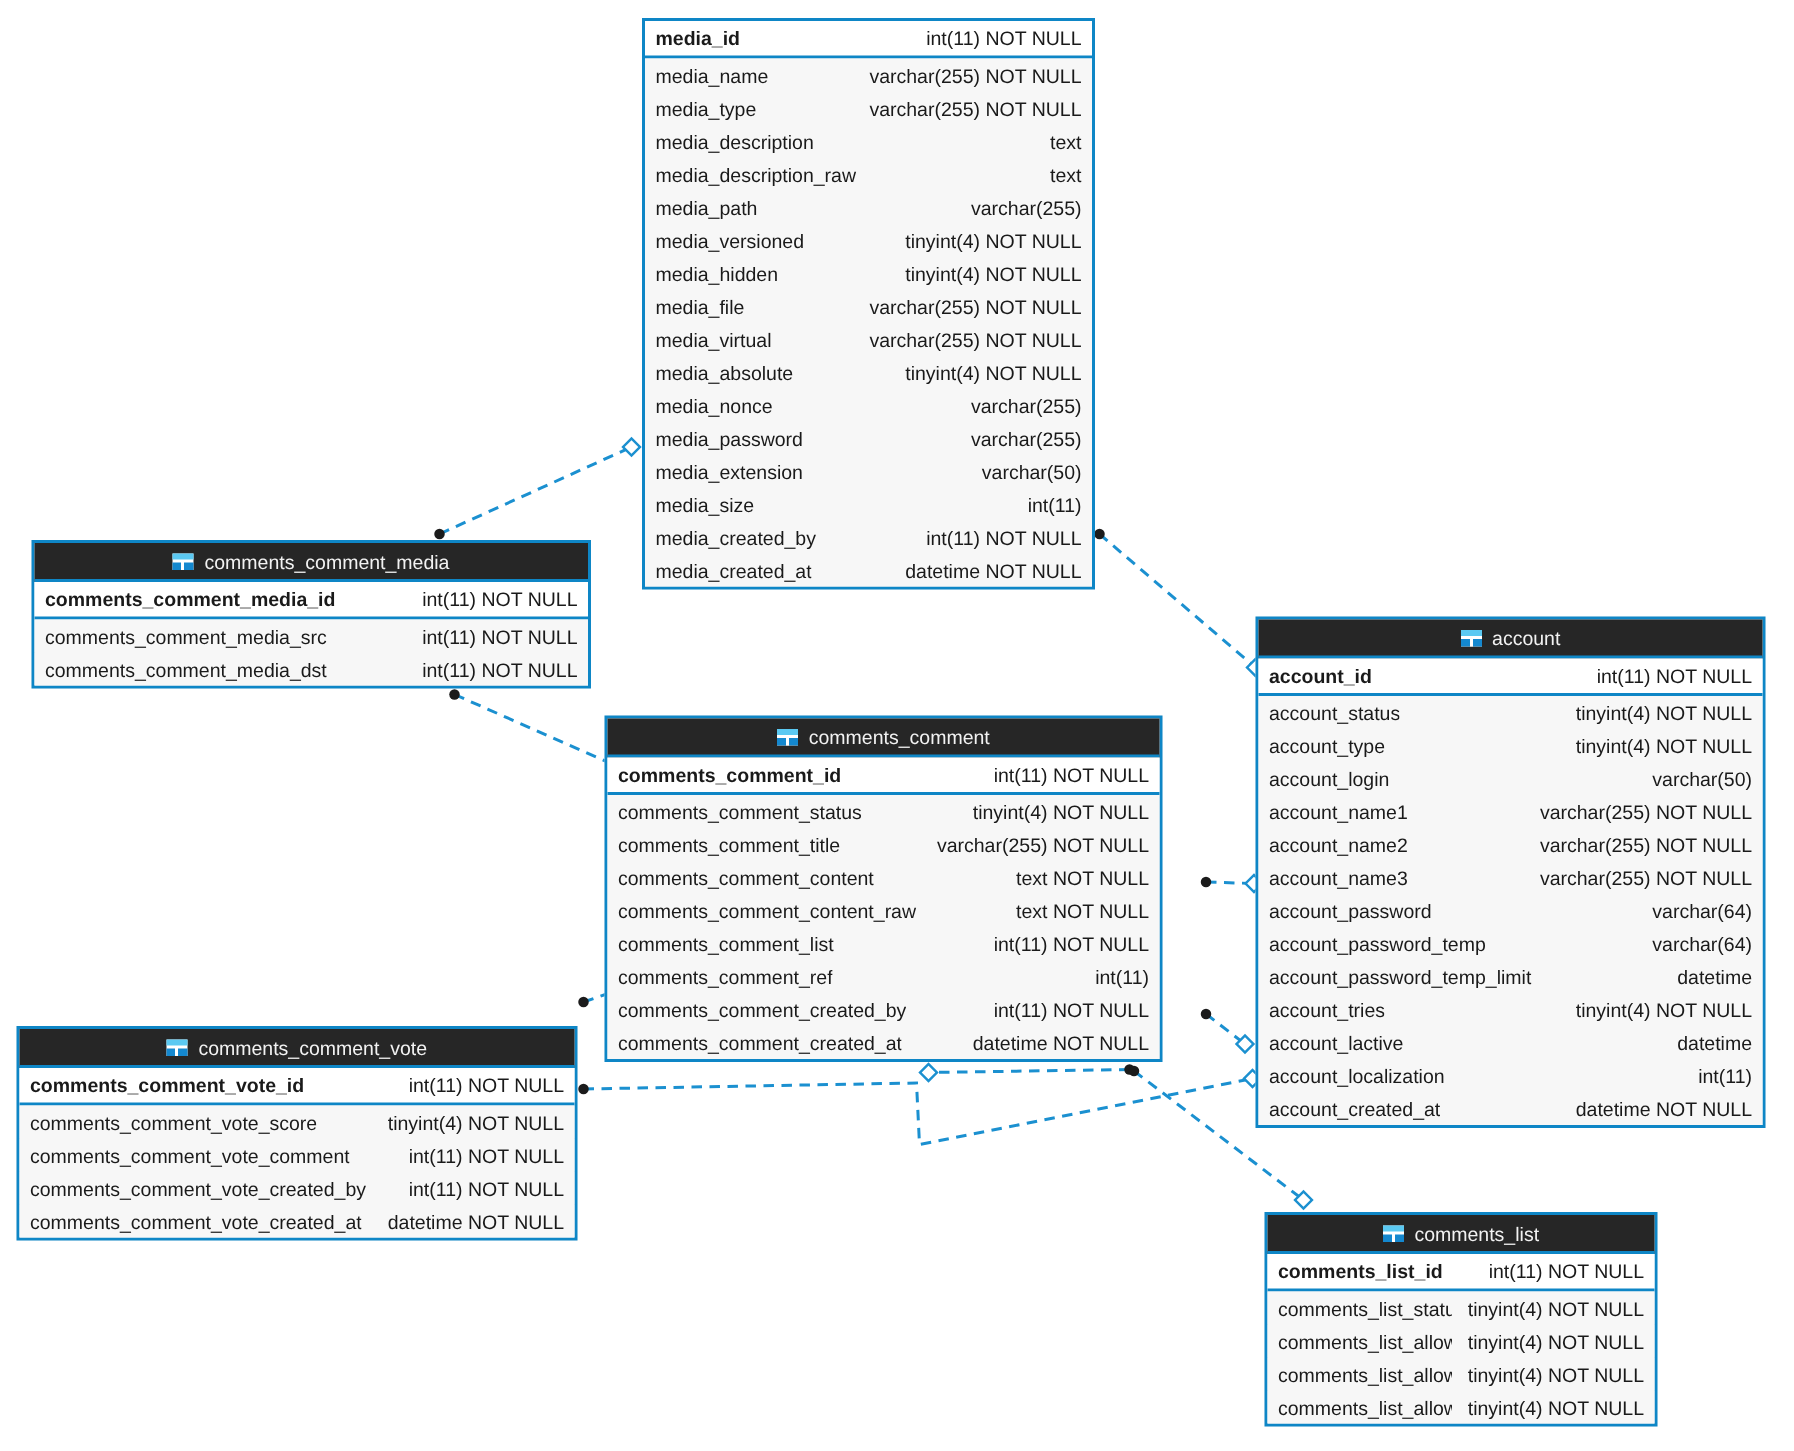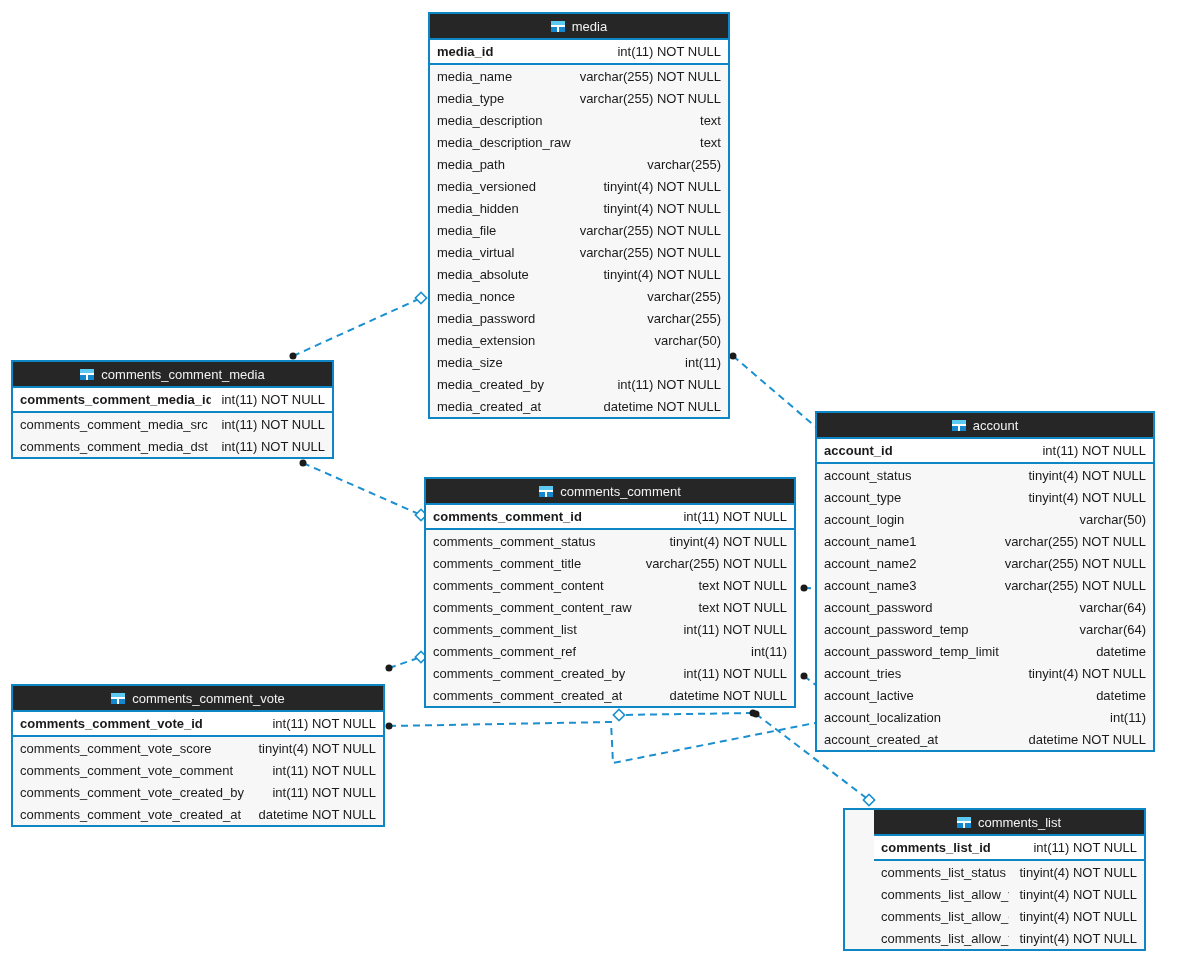--- a/index.html
+++ b/index.html
@@ -60,24 +60,20 @@
       <rect x="831" y="715" width="8" height="8" transform="rotate(45 835 719)" class="rel-diamond"></rect>
       <polyline points="753,713 619,715" class="rel-line"></polyline>
       <circle cx="753" cy="713" r="3.5" class="rel-circle"></circle>
       <rect x="615" y="711" width="8" height="8" transform="rotate(45 619 715)" class="rel-diamond"></rect>
       <polyline points="756,714 869,800" class="rel-line"></polyline>
       <circle cx="756" cy="714" r="3.5" class="rel-circle"></circle>
       <rect x="865" y="796" width="8" height="8" transform="rotate(45 869 800)" class="rel-diamond"></rect>
     </svg>
   <div id="tables">
       <div class="table-card" style="left: 428px; top: 12px; width: 302px;">
-        <div class="table-header">
-          <span class="table-icon"></span>
-          <span class="table-title">media</span>
-        </div>
         <div class="pk-row">
           <span class="col-name">media_id</span>
           <span class="col-type">int(11) NOT NULL</span>
         </div>
         <div class="col-row">
           <span class="col-name">media_name</span>
           <span class="col-type">varchar(255) NOT NULL</span>
         </div>
         <div class="col-row">
           <span class="col-name">media_type</span>
@@ -133,39 +129,39 @@
         </div>
         <div class="col-row">
           <span class="col-name">media_created_by</span>
           <span class="col-type">int(11) NOT NULL</span>
         </div>
         <div class="col-row">
           <span class="col-name">media_created_at</span>
           <span class="col-type">datetime NOT NULL</span>
         </div>
       </div>
-      <div class="table-card" style="left: 11px; top: 360px; width: 323px;">
+      <div class="table-card" style="left: 21px; top: 360px; width: 373px;">
         <div class="table-header">
           <span class="table-icon"></span>
           <span class="table-title">comments_comment_media</span>
         </div>
         <div class="pk-row">
           <span class="col-name">comments_comment_media_id</span>
           <span class="col-type">int(11) NOT NULL</span>
         </div>
         <div class="col-row">
           <span class="col-name">comments_comment_media_src</span>
           <span class="col-type">int(11) NOT NULL</span>
         </div>
         <div class="col-row">
           <span class="col-name">comments_comment_media_dst</span>
           <span class="col-type">int(11) NOT NULL</span>
         </div>
       </div>
-      <div class="table-card" style="left: 424px; top: 477px; width: 372px;">
+      <div class="table-card" style="left: 403px; top: 477px; width: 372px;">
         <div class="table-header">
           <span class="table-icon"></span>
           <span class="table-title">comments_comment</span>
         </div>
         <div class="pk-row">
           <span class="col-name">comments_comment_id</span>
           <span class="col-type">int(11) NOT NULL</span>
         </div>
         <div class="col-row">
           <span class="col-name">comments_comment_status</span>
@@ -219,21 +215,21 @@
         </div>
         <div class="col-row">
           <span class="col-name">comments_comment_vote_created_by</span>
           <span class="col-type">int(11) NOT NULL</span>
         </div>
         <div class="col-row">
           <span class="col-name">comments_comment_vote_created_at</span>
           <span class="col-type">datetime NOT NULL</span>
         </div>
       </div>
-      <div class="table-card" style="left: 815px; top: 411px; width: 340px;">
+      <div class="table-card" style="left: 837px; top: 411px; width: 340px;">
         <div class="table-header">
           <span class="table-icon"></span>
           <span class="table-title">account</span>
         </div>
         <div class="pk-row">
           <span class="col-name">account_id</span>
           <span class="col-type">int(11) NOT NULL</span>
         </div>
         <div class="col-row">
           <span class="col-name">account_status</span>
@@ -281,21 +277,21 @@
         </div>
         <div class="col-row">
           <span class="col-name">account_localization</span>
           <span class="col-type">int(11)</span>
         </div>
         <div class="col-row">
           <span class="col-name">account_created_at</span>
           <span class="col-type">datetime NOT NULL</span>
         </div>
       </div>
-      <div class="table-card" style="left: 843px; top: 808px; width: 303px; padding-left: 29px;">
+      <div class="table-card" style="left: 843px; top: 808px; width: 262px;">
         <div class="table-header">
           <span class="table-icon"></span>
           <span class="table-title">comments_list</span>
         </div>
         <div class="pk-row">
           <span class="col-name">comments_list_id</span>
           <span class="col-type">int(11) NOT NULL</span>
         </div>
         <div class="col-row">
           <span class="col-name">comments_list_status</span>

